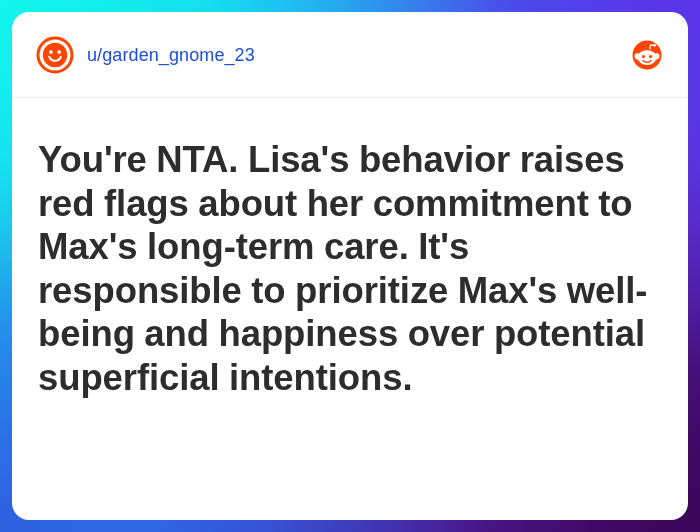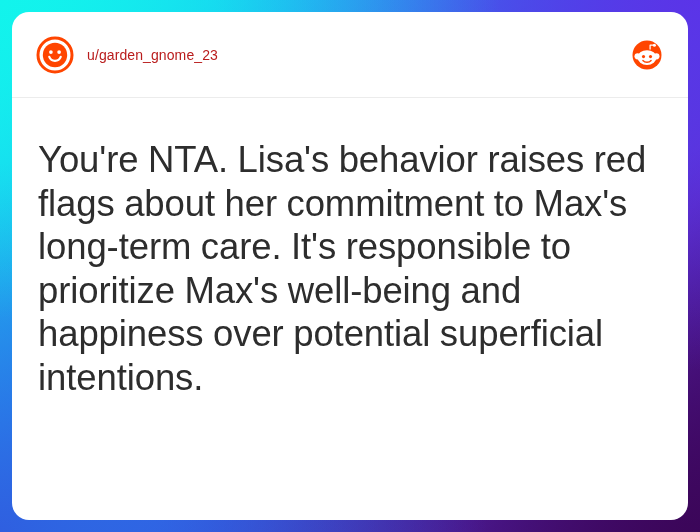--- a/index.html
+++ b/index.html
@@ -62,22 +62,22 @@
 
   .avatar {
     width: 38px;
     height: 38px;
     flex: 0 0 38px;
     margin-right: 13px;
     display: block;
   }
 
   .username {
-    font-size: 14px;
-    color: #b91c1c;
+    font-size: 18px;
+    color: #1d4ed8;
     letter-spacing: 0.1px;
     white-space: nowrap;
   }
 
   .header-spacer { flex: 1 1 auto; }
 
   .brand-logo {
     width: 30px;
     height: 30px;
     flex: 0 0 30px;
@@ -85,21 +85,21 @@
   }
 
   
   .card-body {
     padding: 40px 36px 0 26px;
   }
   .comment-text {
     font-size: 36.5px;
     line-height: 43.5px;
     color: #2d2d2d;
-    font-weight: 400;
+    font-weight: 700;
     letter-spacing: -0.1px;
     margin: 0;
     word-spacing: -0.5px;
   }
 </style>
 </head>
 <body>
 
 <div id="backdrop">
 

